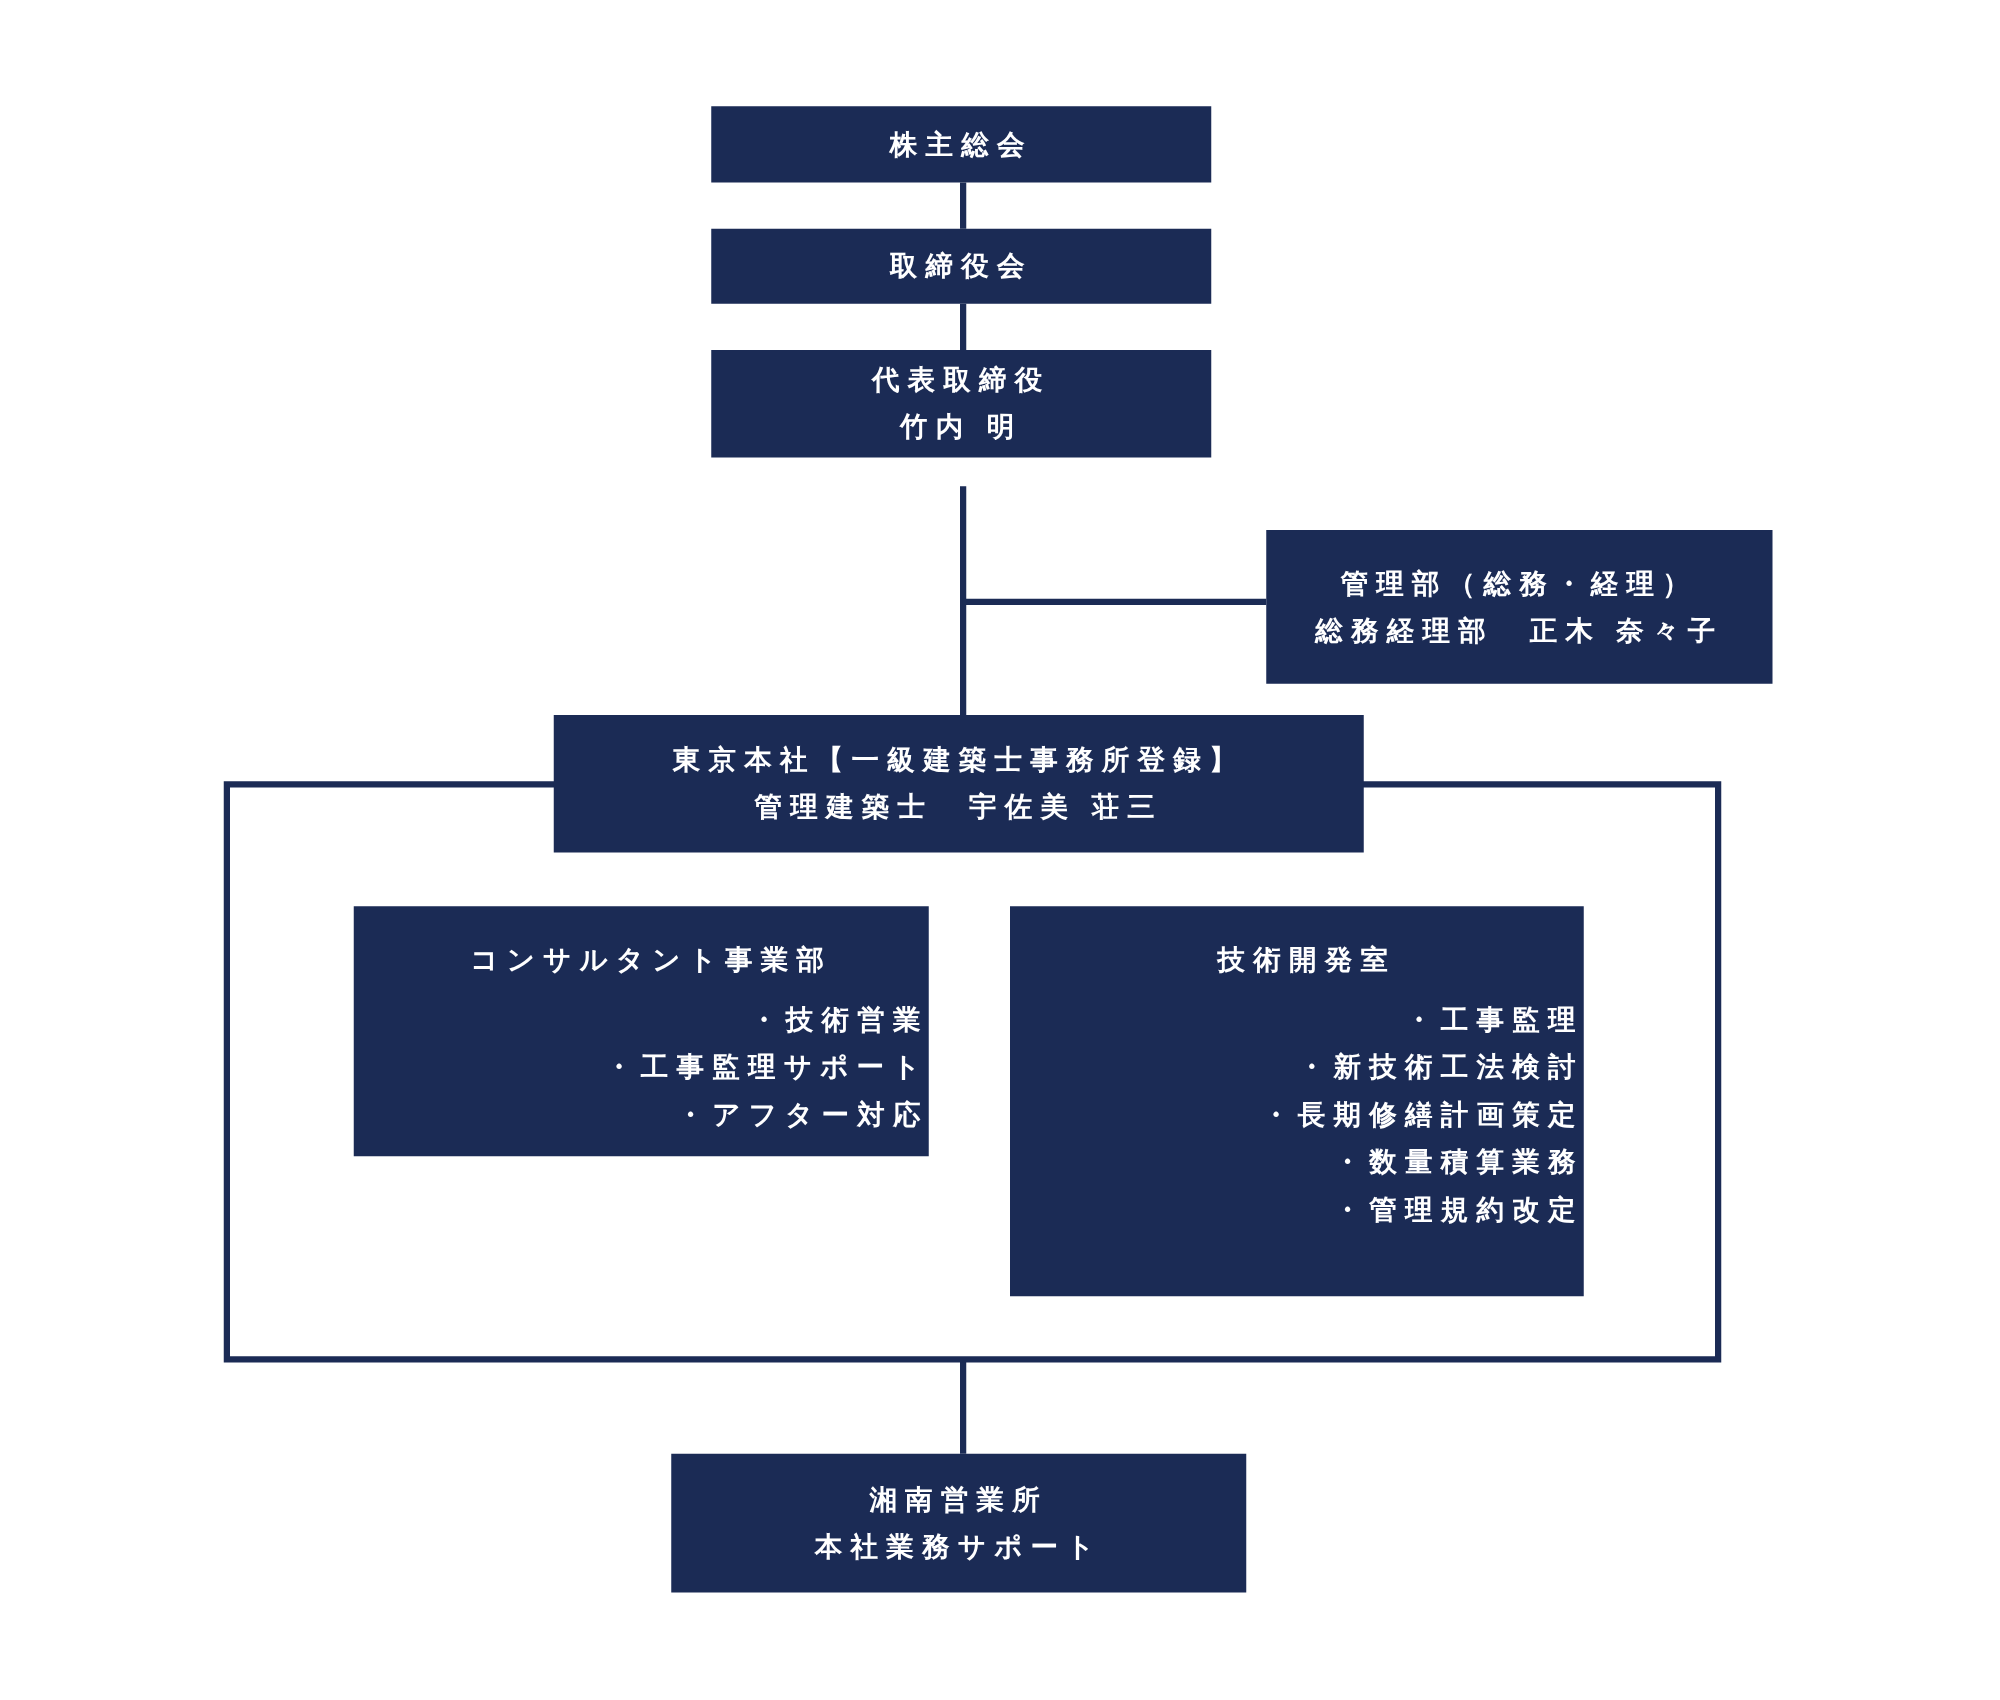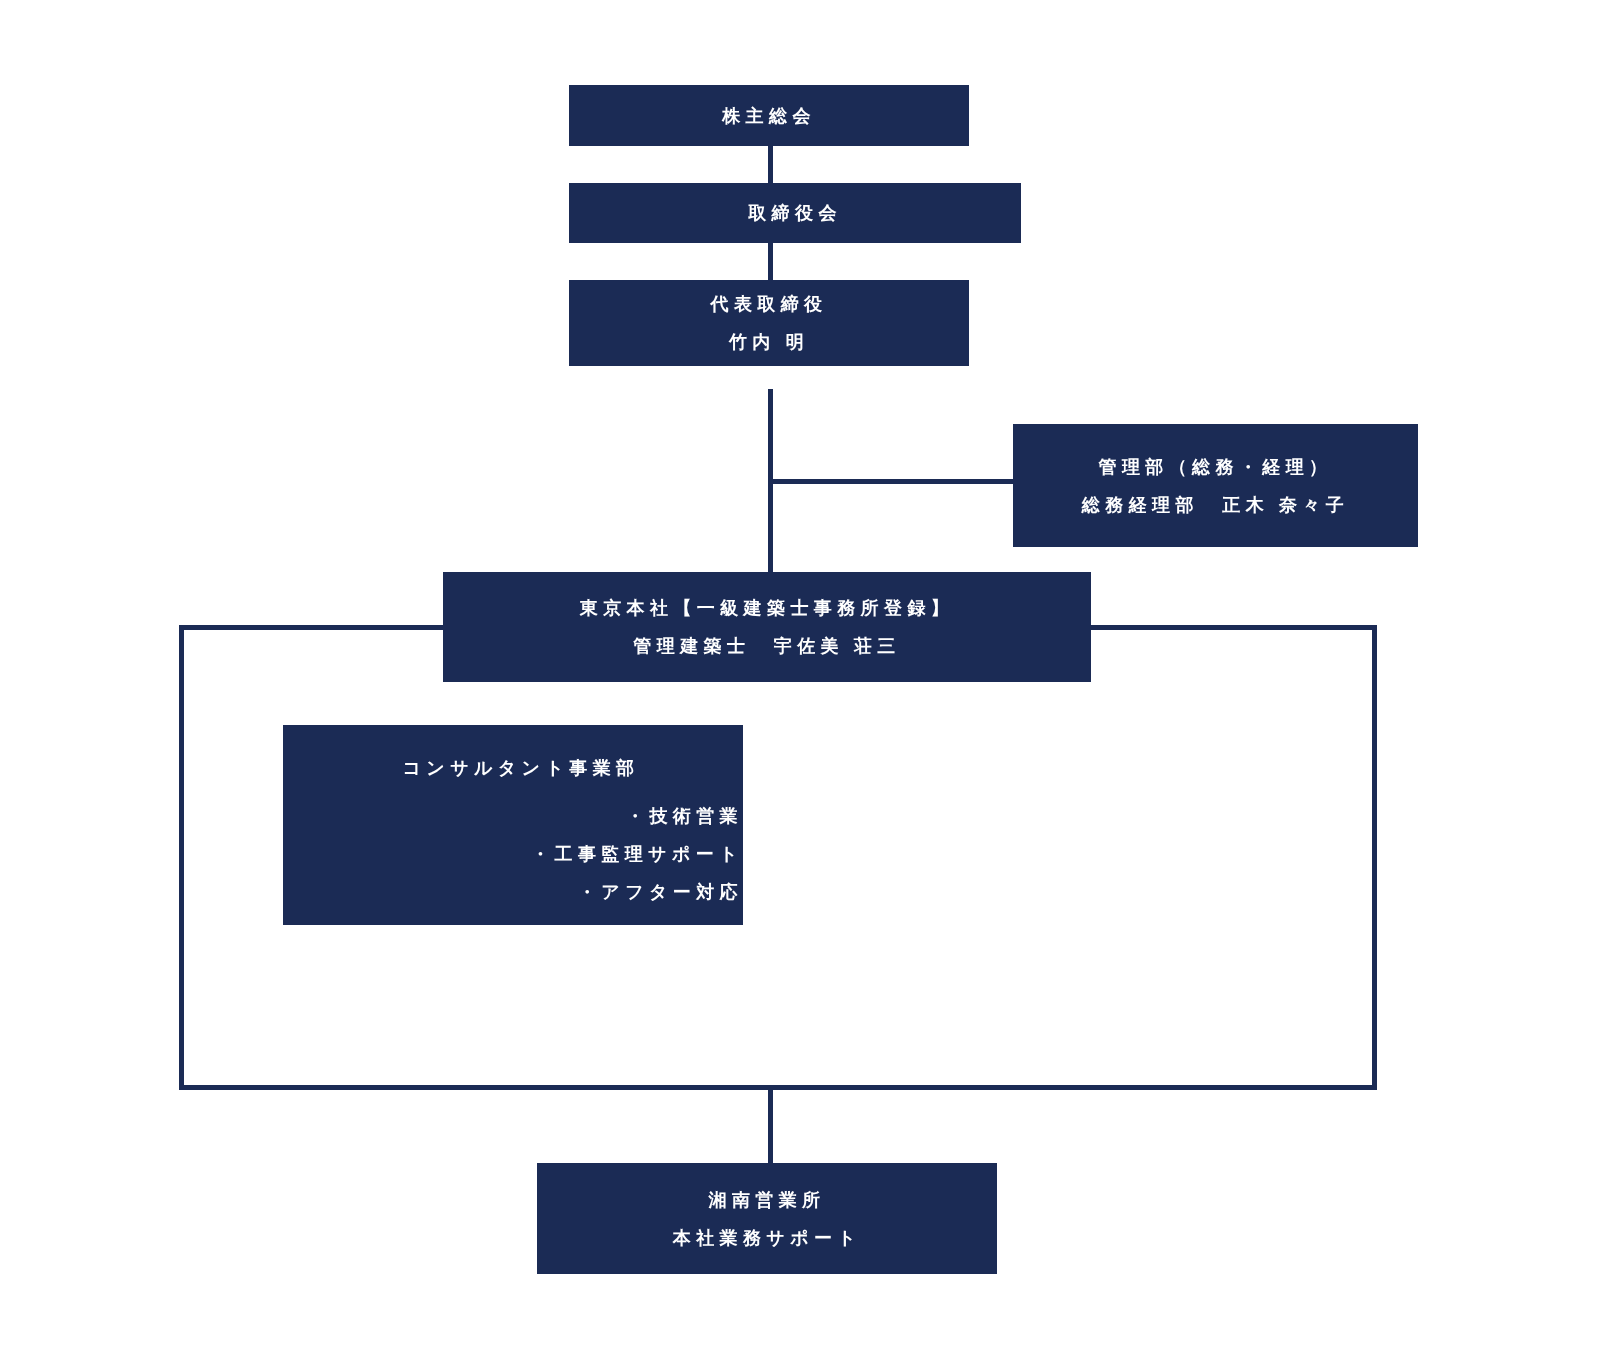--- a/index.html
+++ b/index.html
@@ -14,21 +14,21 @@
     height: 1360px;
     background: #ffffff;
     font-family: "Liberation Serif", "DejaVu Serif", serif;
     overflow: hidden;
   }
   .org-box {
     position: absolute;
     background: #1b2b55;
     color: #ffffff;
     font-weight: bold;
-    font-size: 18px;
+    font-size: 22px;
     letter-spacing: 0.3em;
     display: flex;
     flex-direction: column;
     align-items: center;
     justify-content: center;
     text-align: center;
     box-sizing: border-box;
   }
   .org-box .box-line {
     line-height: 38px;
@@ -81,21 +81,21 @@
   <div class="connector" style="left:768px; top:243px; width:5px; height:37px;"></div>
   <div class="connector" style="left:768px; top:389px; width:5px; height:183px;"></div>
   <div class="connector" style="left:770px; top:479px; width:243px; height:5px;"></div>
   <div class="branch-frame"></div>
   <div class="connector" style="left:768px; top:1089px; width:5px; height:74px;"></div>
 
   <div class="org-box z2" style="left:569px; top:85px; width:400px; height:61px;">
     <div class="box-line">株主総会</div>
   </div>
 
-  <div class="org-box z2" style="left:569px; top:183px; width:452px; height:60px;">
+  <div class="org-box z2" style="left:569px; top:183px; width:400px; height:60px;">
     <div class="box-line">取締役会</div>
   </div>
 
   <div class="org-box z2" style="left:569px; top:280px; width:400px; height:86px;">
     <div class="box-line">代表取締役</div>
     <div class="box-line">竹内 明</div>
   </div>
 
   <div class="org-box z2" style="left:1013px; top:424px; width:405px; height:123px;">
     <div class="box-line">管理部（総務・経理）</div>
@@ -109,19 +109,29 @@
 
   <div class="org-box list-box z2" style="left:283px; top:725px; width:460px; height:200px;">
     <div class="box-title">コンサルタント事業部</div>
     <div class="box-list">
       <div class="list-item">・技術営業</div>
       <div class="list-item">・工事監理サポート</div>
       <div class="list-item">・アフター対応</div>
     </div>
   </div>
 
+  <div class="org-box list-box z2" style="left:808px; top:725px; width:459px; height:312px;">
+    <div class="box-title">技術開発室</div>
+    <div class="box-list">
+      <div class="list-item">・工事監理</div>
+      <div class="list-item">・新技術工法検討</div>
+      <div class="list-item">・長期修繕計画策定</div>
+      <div class="list-item">・数量積算業務</div>
+      <div class="list-item">・管理規約改定</div>
+    </div>
+  </div>
 
   <div class="org-box z2" style="left:537px; top:1163px; width:460px; height:111px;">
     <div class="box-line">湘南営業所</div>
     <div class="box-line">本社業務サポート</div>
   </div>
 
 </div>
 
 </body></html>

